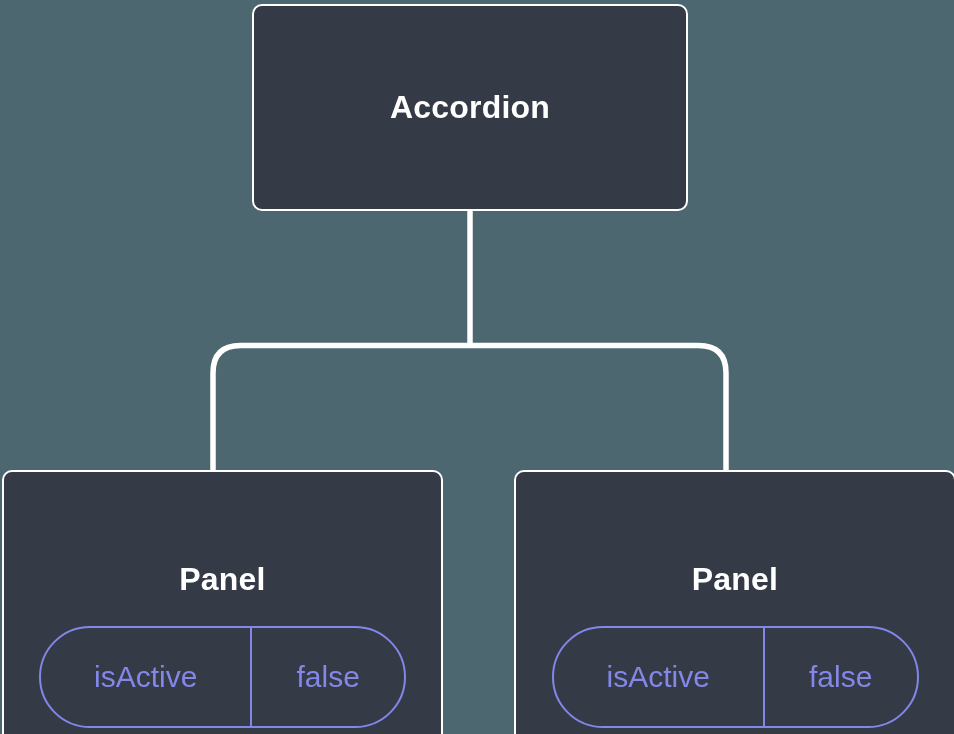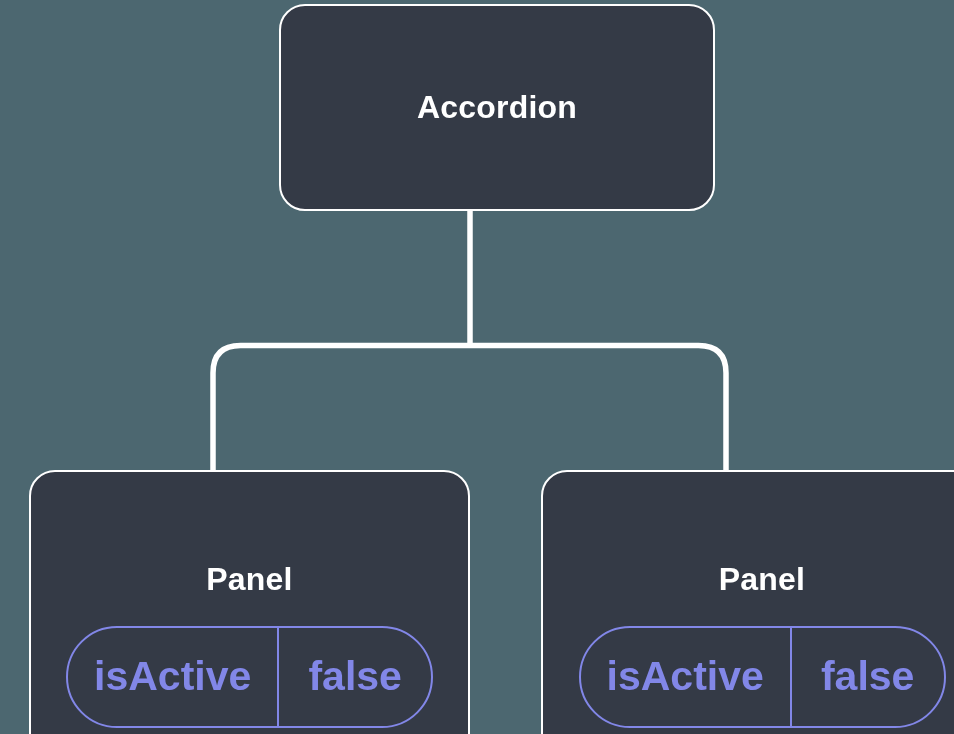--- a/index.html
+++ b/index.html
@@ -18,22 +18,21 @@
     position: absolute;
     left: 0; top: 0;
     width: 954px; height: 734px;
     pointer-events: none;
   }
   .node {
     position: absolute;
     box-sizing: border-box;
     background: #343A46;
     border: 2.5px solid #FFFFFF;
-    border-radius: 26px;
-    margin-left: 27px;
+    border-radius: 10px;
   }
   .node-root {
     left: 252px; top: 4px;
     width: 436px; height: 207px;
     display: flex;
     align-items: center;
     justify-content: center;
   }
   .node-title {
     color: #FFFFFF;
@@ -60,22 +59,22 @@
     border-radius: 60px;
     display: flex;
     align-items: stretch;
     overflow: hidden;
   }
   .state-cell {
     display: flex;
     align-items: center;
     justify-content: center;
     color: #8287E8;
-    font-size: 41px;
-    font-weight: 700;
+    font-size: 30px;
+    font-weight: 400;
   }
   .state-cell-key {
     width: 58%;
     border-right: 2.5px solid #8287E8;
   }
   .state-cell-value {
     width: 42%;
     text-align: right;
   }
 </style>

